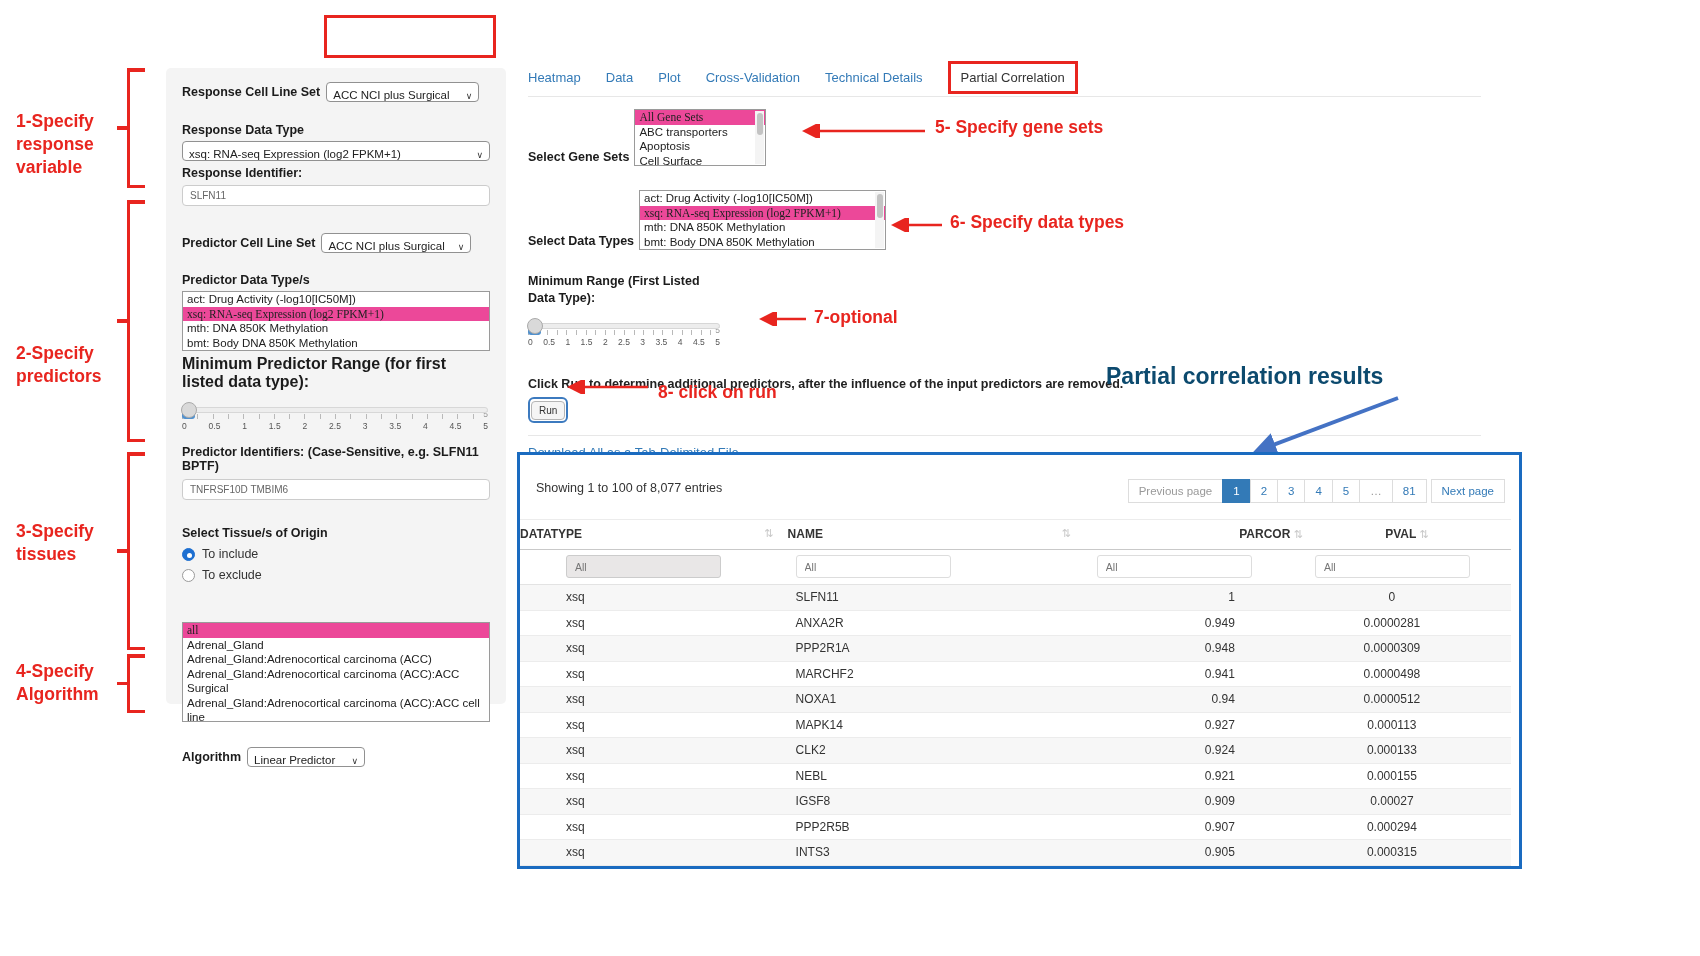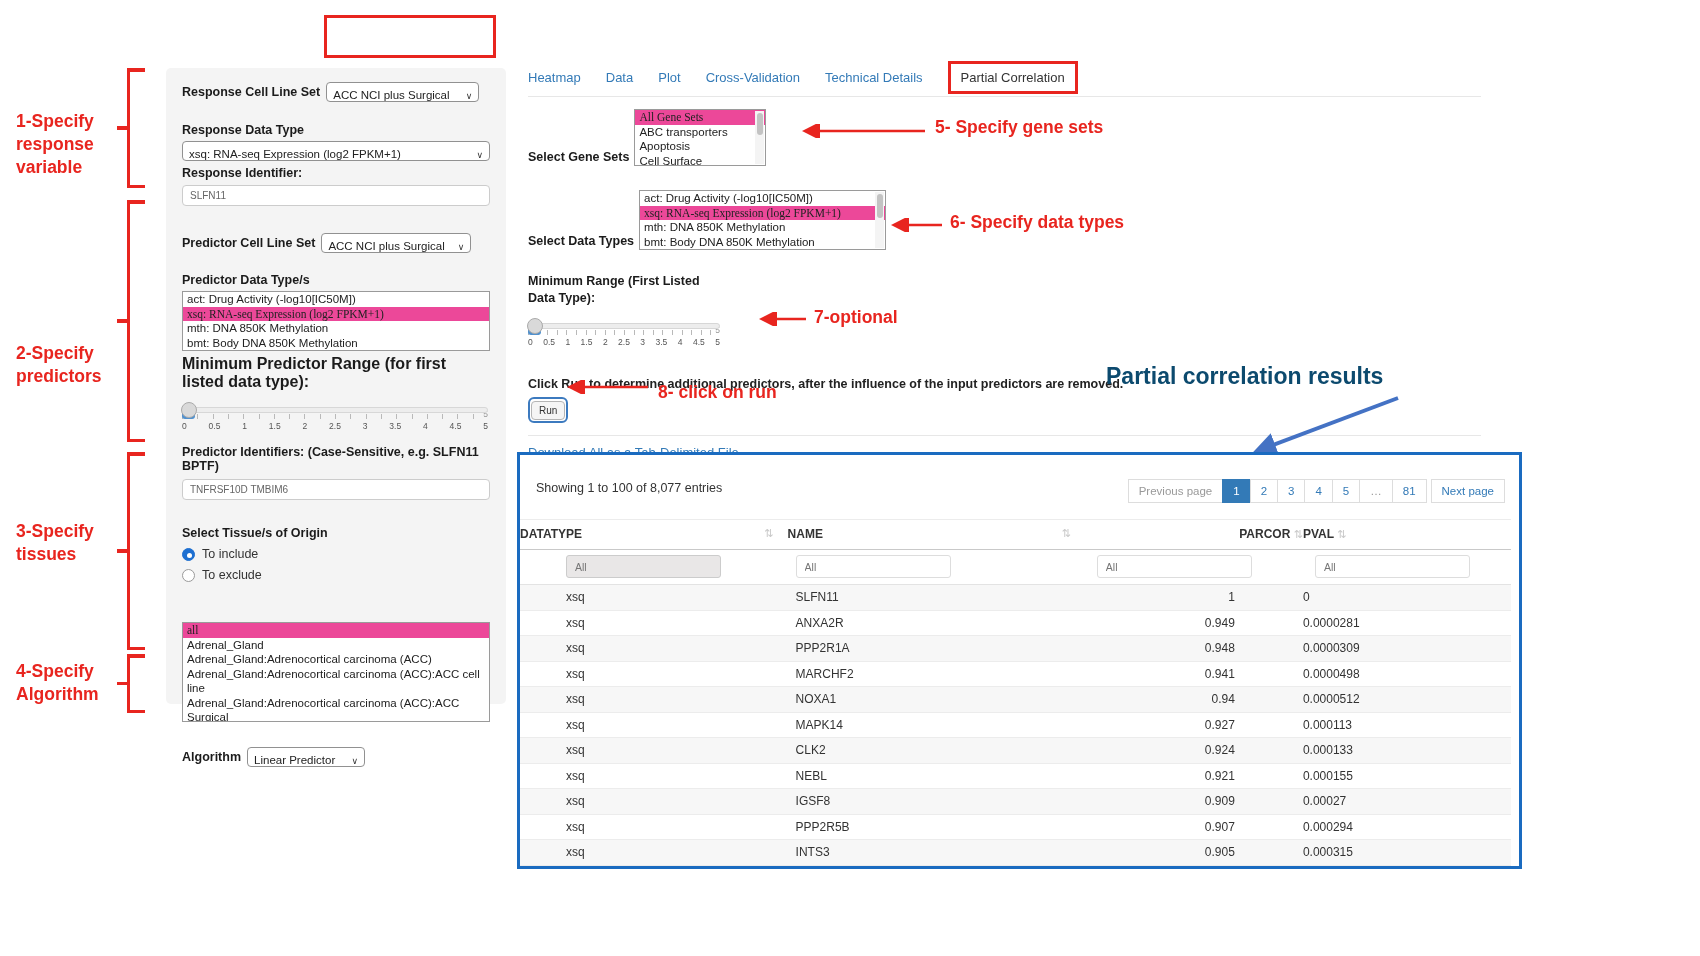--- a/index.html
+++ b/index.html
@@ -95,21 +95,21 @@
   .pgbtn.next { margin-left:4px; }
 
   table.results { position:absolute; left:0; top:64px; width:991px; border-collapse:collapse; table-layout:fixed; }
   table.results col.c0 { width:27%; } table.results col.c1 { width:30%; }
   table.results col.c2 { width:22%; } table.results col.c3 { width:21%; }
   table.results th { font-size:12px; font-weight:bold; color:#333; padding:7px 0 8px 0;
                      border-top:1px solid #ececec; border-bottom:1px solid #c9c9c9; }
   th.h0, td.c0 { text-align:left; padding-left:46px; }
   th.h1, td.c1 { text-align:left; padding-left:8px; }
   th.h2, td.c2 { text-align:right; padding-right:68px; }
-  th.h3, td.c3 { text-align:left; padding-right:30px; }
+  th.h3, td.c3 { text-align:center; padding-right:30px; }
   .sort-icon { color:#c9c9c9; font-weight:normal; font-size:11px; }
   .sort-right { float:right; margin-right:14px; }
   tr.filter-row td { padding-top:5px; padding-bottom:6px; border-bottom:1px solid #e3e3e3; }
   tr.filter-row td.c2, tr.filter-row td.c3 { text-align:left; padding-left:12px; }
   .finput { height:23px; width:155px; border:1px solid #ddd; border-radius:3px; background:#fff;
             font-size:10.5px; color:#777; padding:0 8px; font-family:"Liberation Sans",sans-serif; }
   .finput.gray { background:#e9e7e7; border-color:#ccc; }
   tbody.rows td { font-size:12px; color:#333; height:25.5px; border-bottom:1px solid #ececec; }
   tbody.rows tr:nth-child(odd) { background:#f7f7f7; }
 </style>
@@ -207,22 +207,22 @@
     </div>
     <div class="radio-row">
       <span class="radio"></span>
       <span>To exclude</span>
     </div>
 
     <div class="listbox wrap" style="margin-top:40px; width:100%; height:100px;">
         <div class="opt selected">all</div>
         <div class="opt">Adrenal_Gland</div>
         <div class="opt">Adrenal_Gland:Adrenocortical carcinoma (ACC)</div>
+        <div class="opt">Adrenal_Gland:Adrenocortical carcinoma (ACC):ACC Surgical</div>
         <div class="opt">Adrenal_Gland:Adrenocortical carcinoma (ACC):ACC cell line</div>
-        <div class="opt">Adrenal_Gland:Adrenocortical carcinoma (ACC):ACC Surgical</div>
       </div>
 
     <div class="inline-row" style="margin-top:25px;">
       <span class="lbl">Algorithm</span>
       <div class="sel" style="width:118px;">
         <span>Linear Predictor</span>
           <span class="chev"></span>
       </div>
     </div>
   </div>

